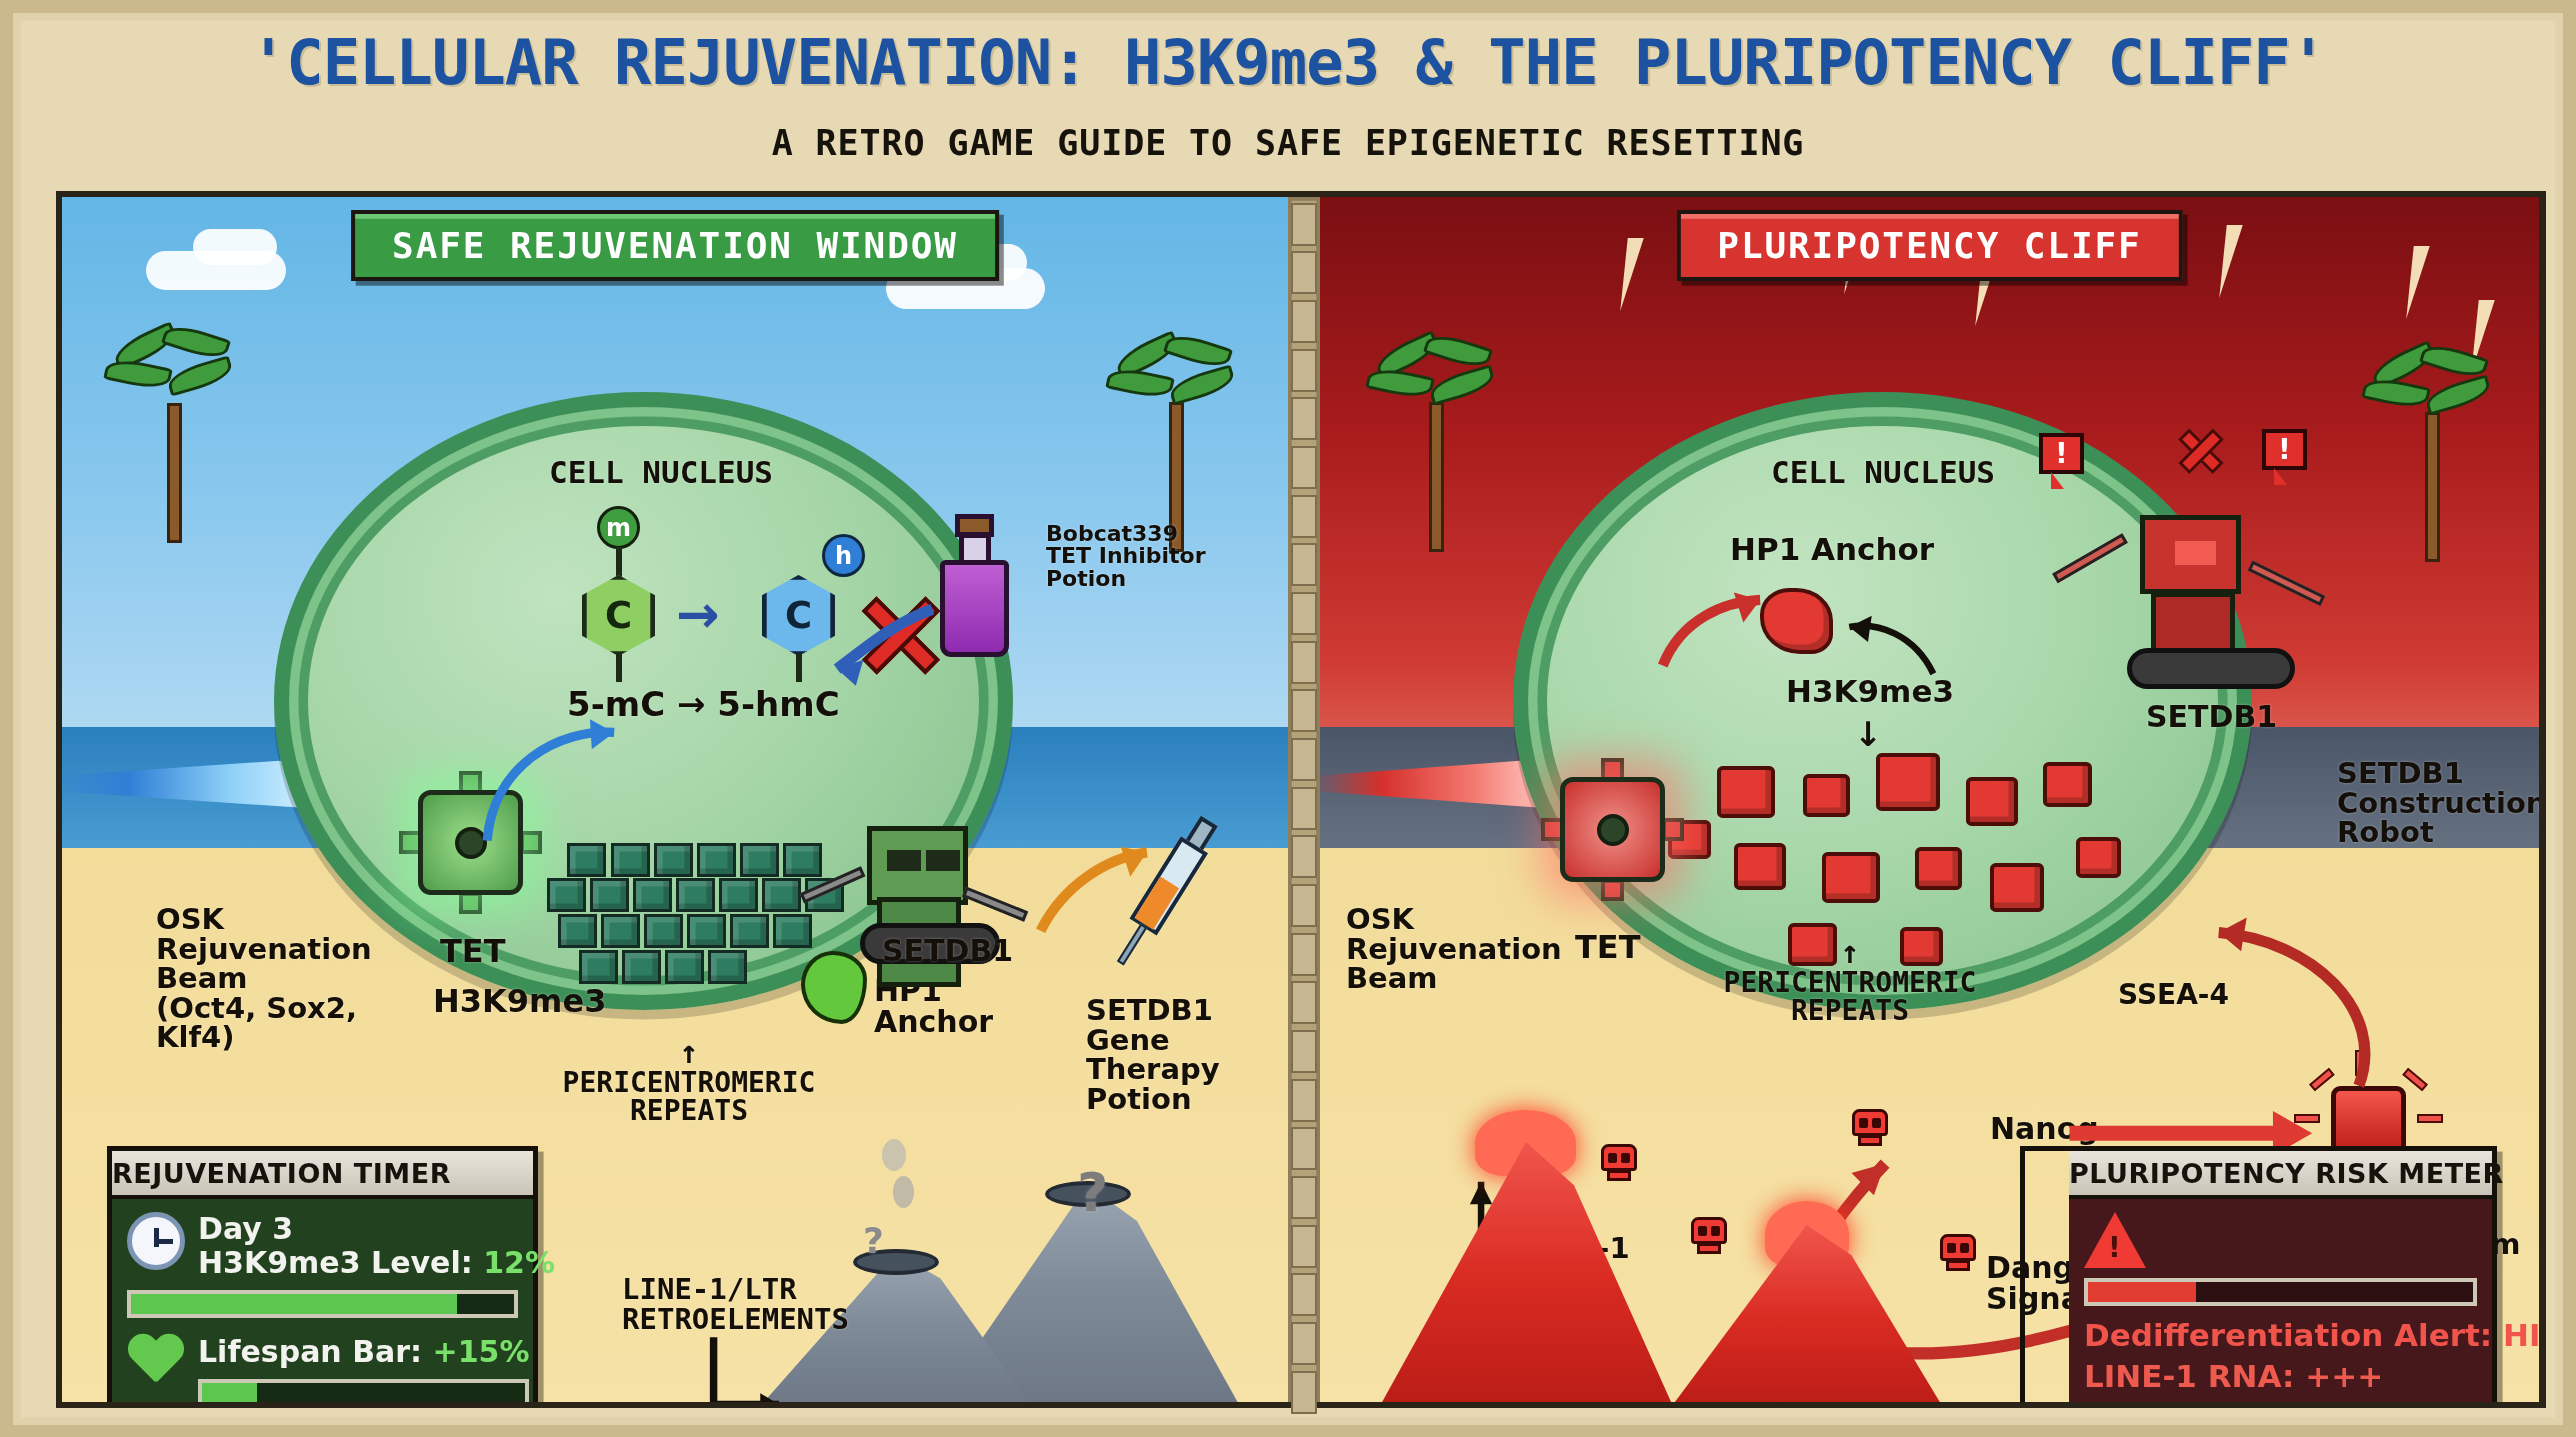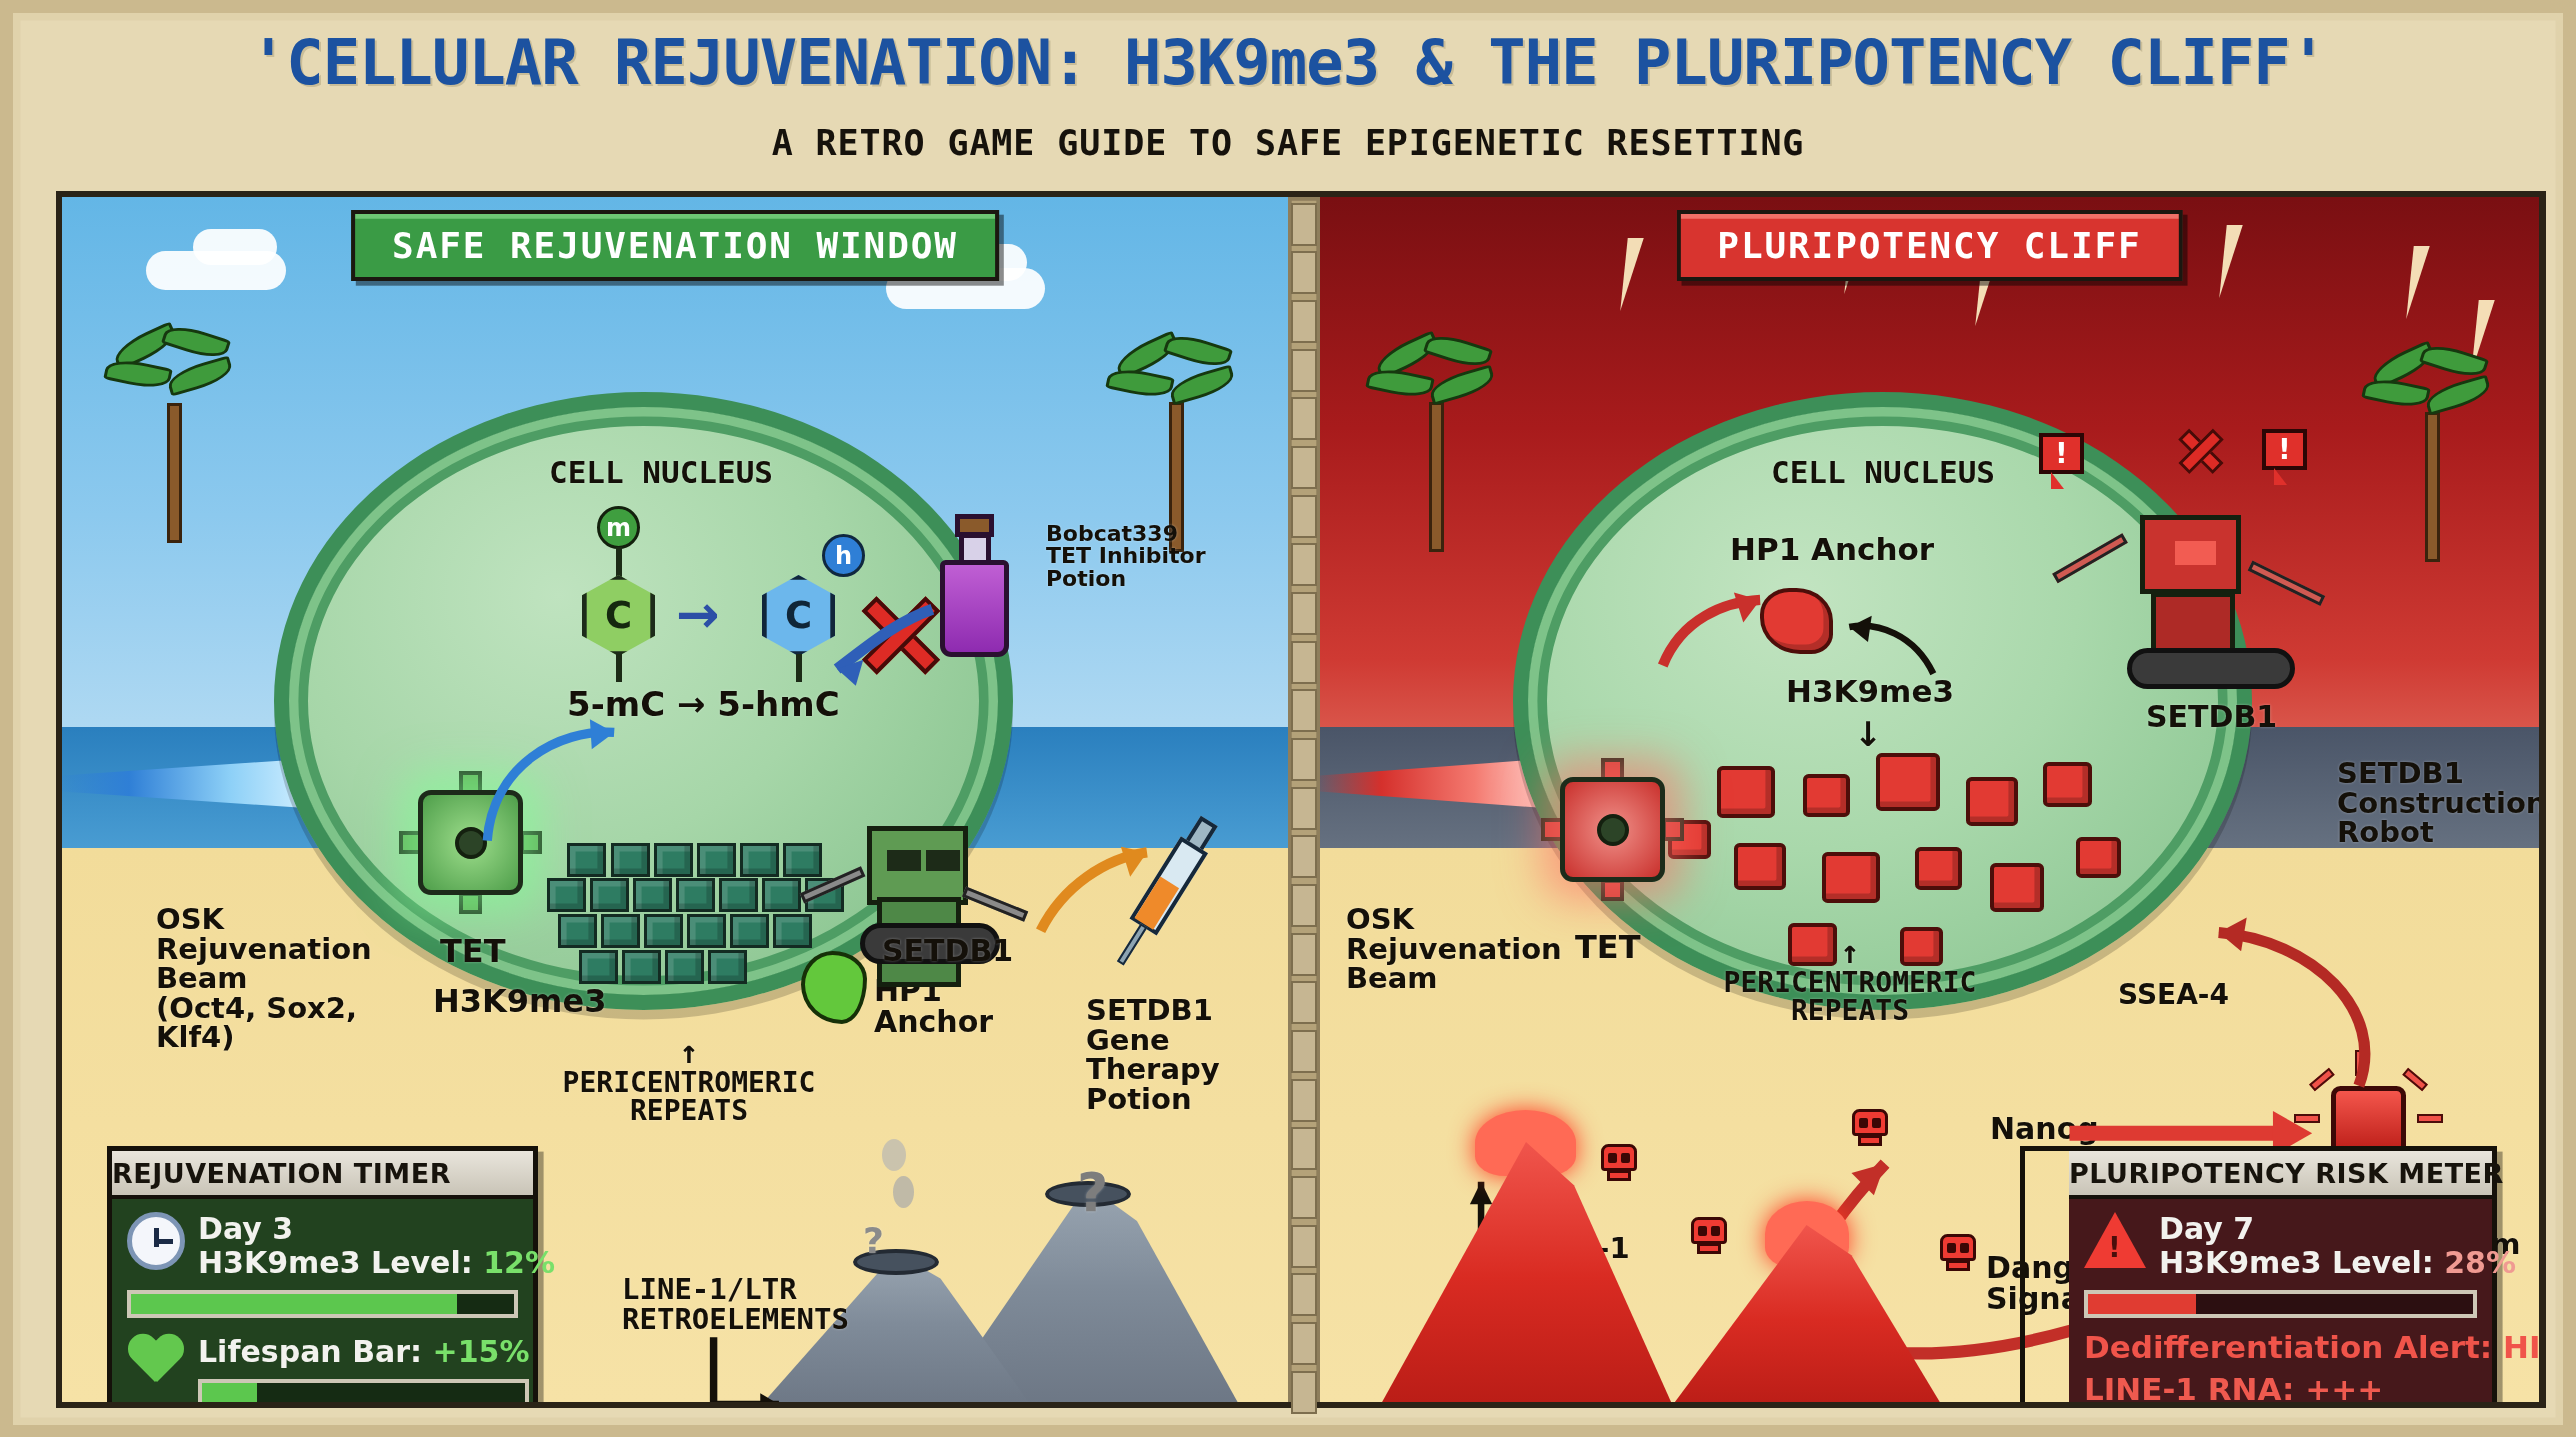--- a/index.html
+++ b/index.html
@@ -709,27 +709,20 @@
       <div class="volcano vred" style="left:346px;top:1028px;width:281px;height:189px;">
         <div class="lava" style="top:-24px;width:84px;margin-left:-42px;"></div>
         <div class="cone"></div>
       </div>
 
       <div class="hud red-hud" style="left:700px;top:949px;width:477px;padding-left:44px;">
         <div class="hud-title">PLURIPOTENCY RISK METER</div>
         <div class="hud-body">
           <div class="hud-row">
             <div class="tri-big"></div>
-            <div>
-              <div class="hud-text">Day 7</div>
-              <div class="hud-text">
-                <span>H3K9me3 Level:</span>
-                <span class="v-red">28%</span>
-              </div>
-            </div>
           </div>
           <div class="bar r">
               <i id="bar-h3k9-right" style="width: 28%;"></i>
             </div>
           <div class="alert-line">
             <span>Dedifferentiation Alert:</span>
             <span>HIGH</span>
           </div>
           <div class="rna-line">
             <span>LINE-1 RNA:</span>

